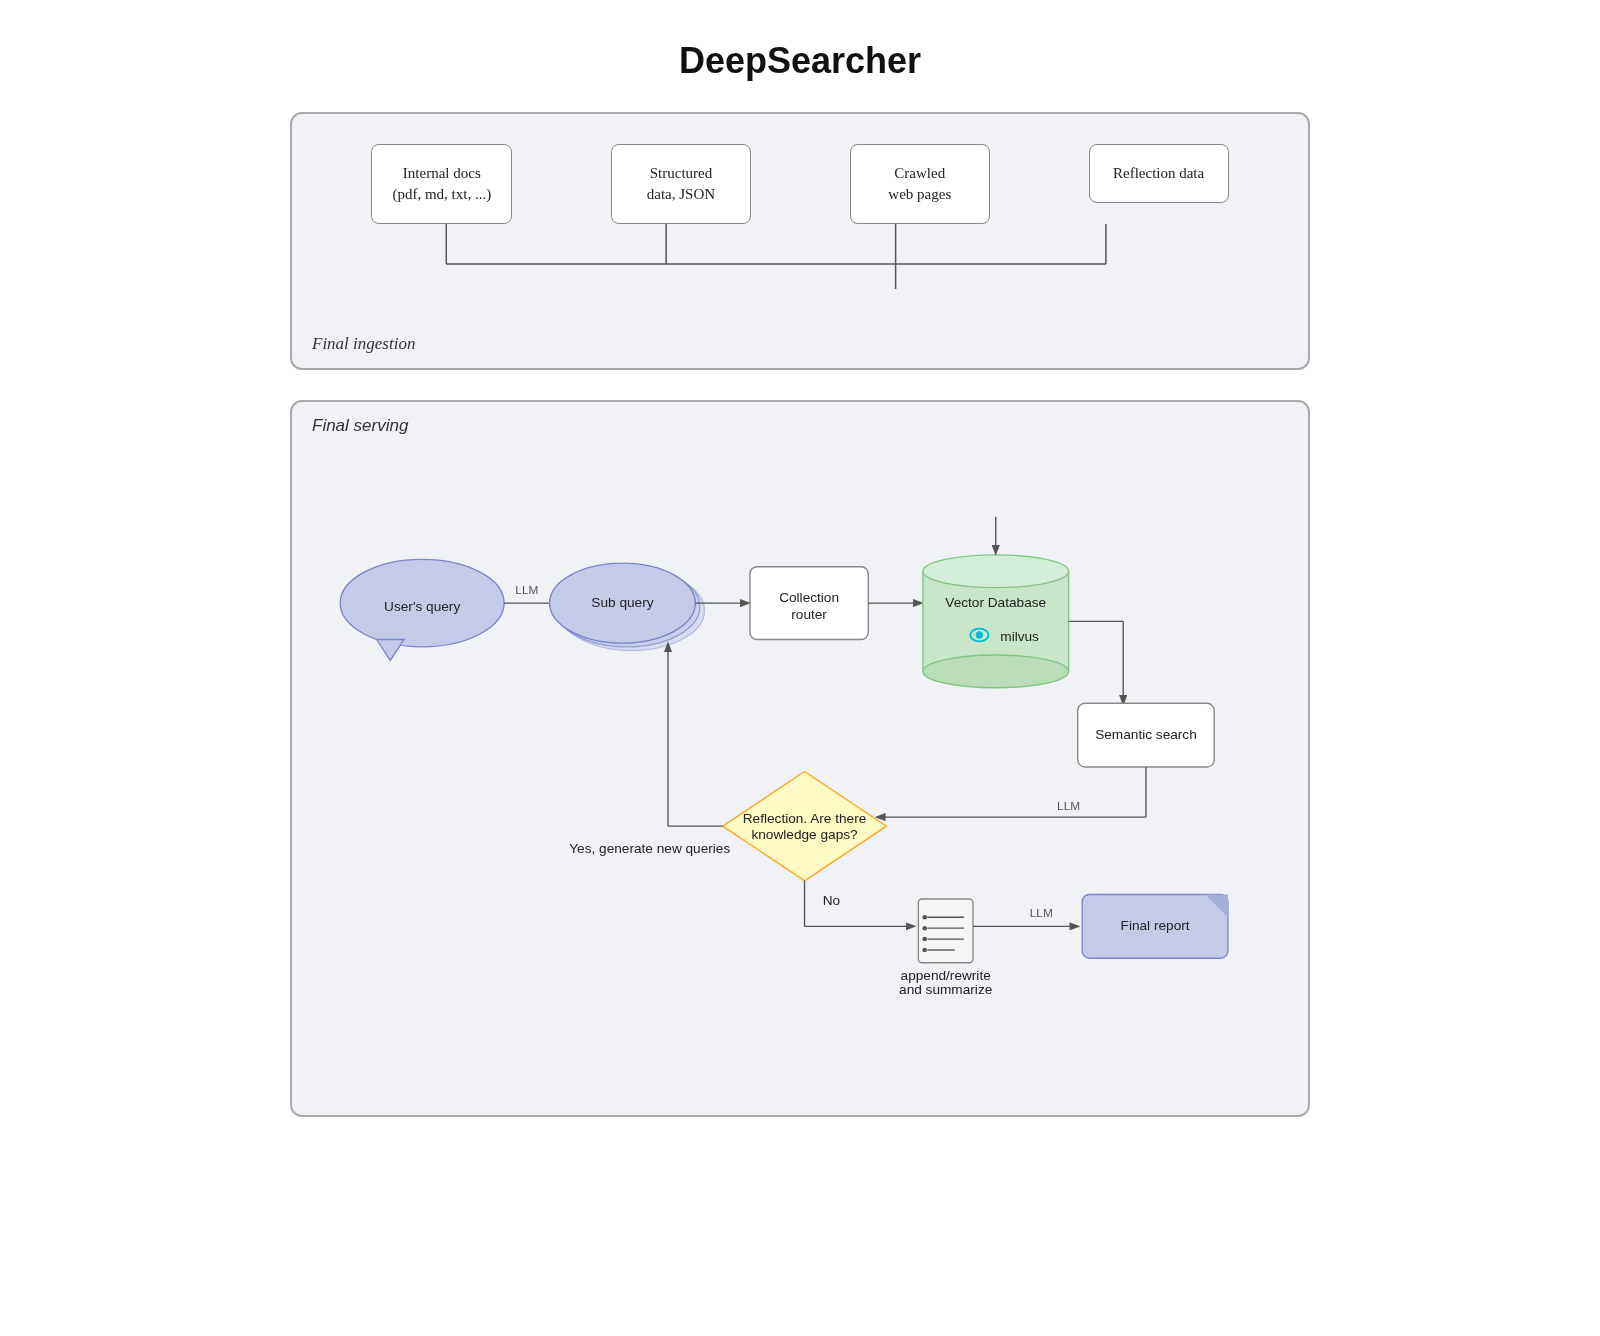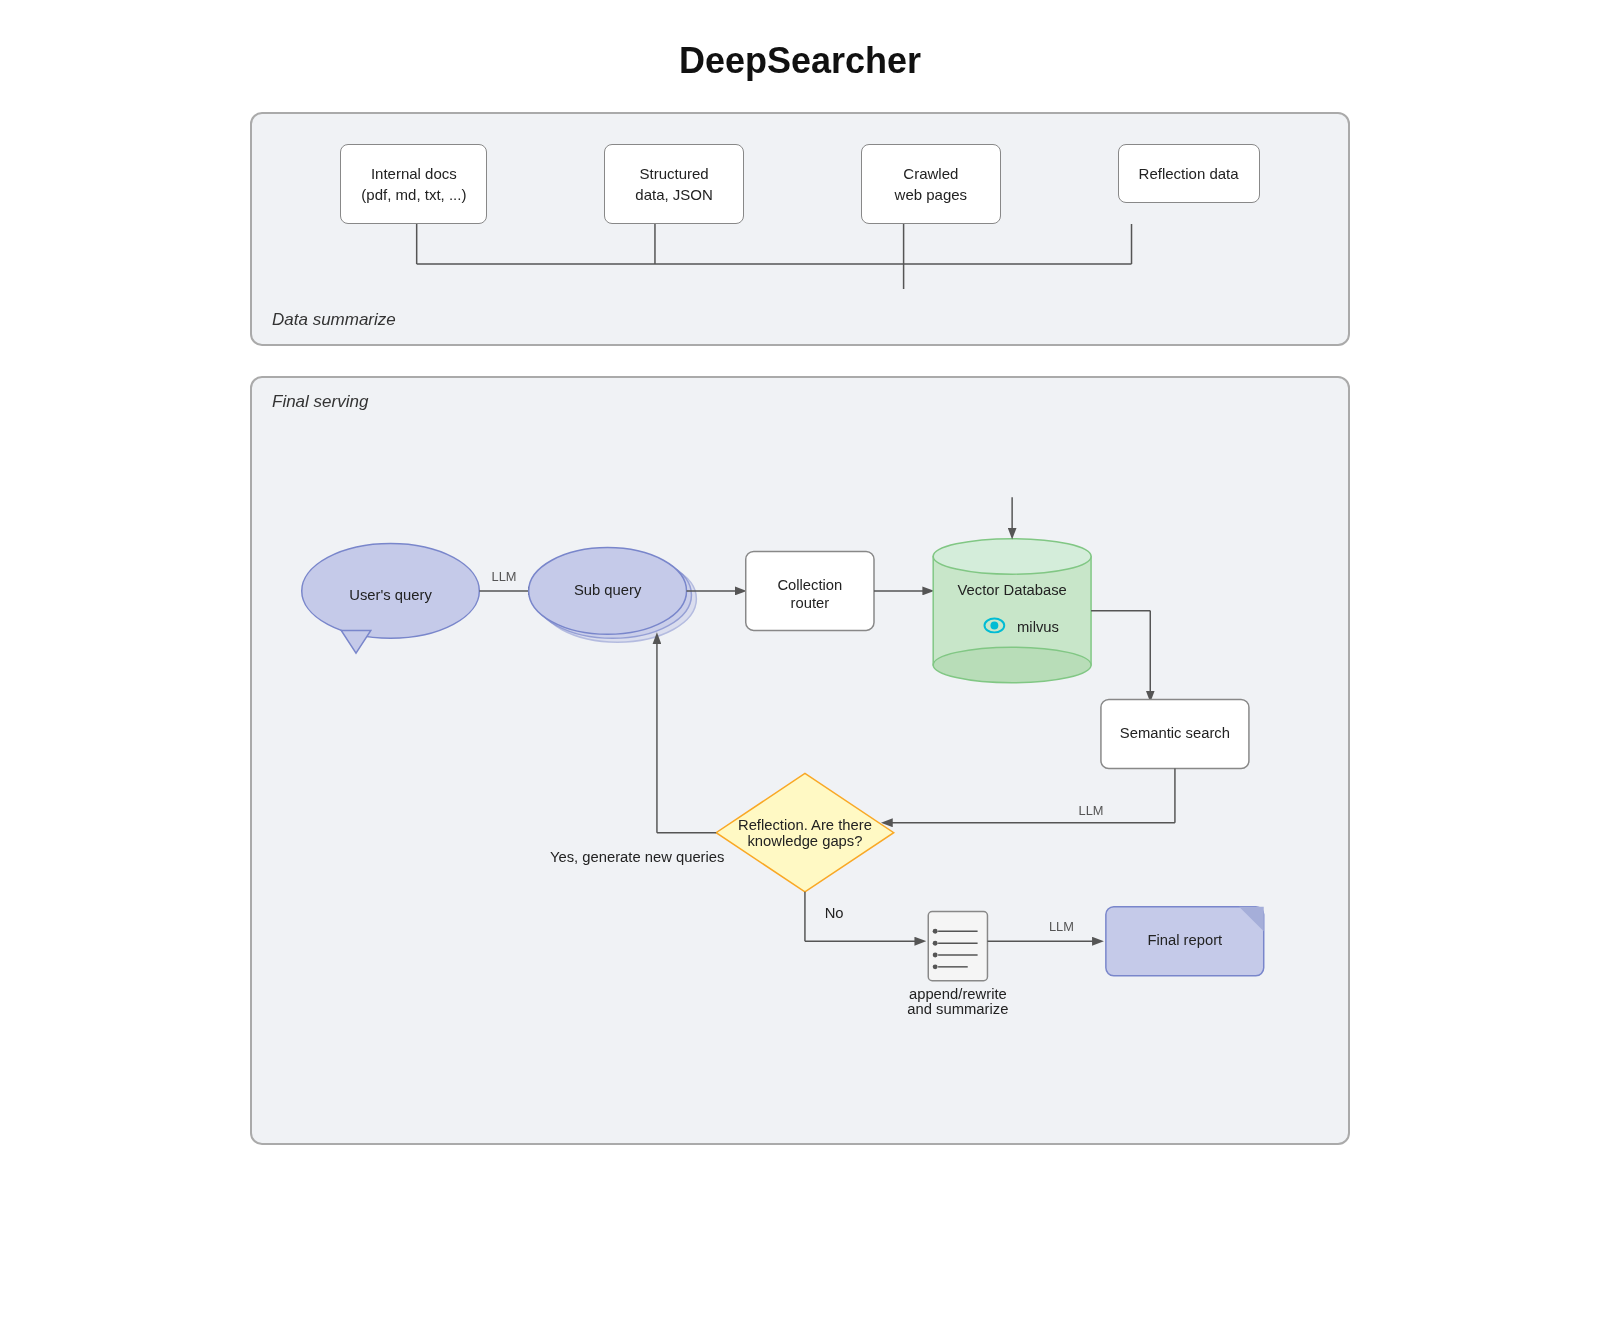--- a/index.html
+++ b/index.html
@@ -6,38 +6,39 @@
     body {
       background: #ffffff;
       font-family: -apple-system, BlinkMacSystemFont, 'Segoe UI', Arial, sans-serif;
       display: flex;
       justify-content: center;
       align-items: flex-start;
       min-height: 1336px;
       padding: 20px;
     }
     .main-container {
-      width: 1100px;
+      width: 1020px;
       padding: 20px 0;
     }
     .page-title {
       text-align: center;
       font-size: 36px;
       font-weight: bold;
       margin-bottom: 30px;
       color: #111;
     }
     
     .data-ingestion-box {
       border: 2px solid #aaa;
       border-radius: 12px;
       background: #f0f2f5;
-      padding: 30px 30px 50px 30px;
+      padding: 30px 30px 74px 30px;
       position: relative;
       margin-bottom: 30px;
+      font-family: Liberation Serif, serif;
     }
     .data-ingestion-label {
       position: absolute;
       bottom: 14px;
       left: 20px;
       font-style: italic;
       font-size: 17px;
       color: #333;
     }
     .ingestion-sources {
@@ -115,21 +116,21 @@
       <line x1="36%" y1="0" x2="36%" y2="40" stroke="#555" stroke-width="1.5"></line>
       <line x1="60%" y1="0" x2="60%" y2="40" stroke="#555" stroke-width="1.5"></line>
       <line x1="82%" y1="0" x2="82%" y2="40" stroke="#555" stroke-width="1.5"></line>
 
       <line x1="13%" y1="40" x2="82%" y2="40" stroke="#555" stroke-width="1.5"></line>
 
       <line x1="60%" y1="40" x2="60%" y2="65" stroke="#555" stroke-width="1.5"></line>
 
       <polygon points="60%,68 calc(60% - 6),58 calc(60% + 6),58" fill="#555"></polygon>
     </svg>
-    <span class="data-ingestion-label">Data summarize</span>
+    <span class="data-ingestion-label">Final ingestion</span>
   </div>
 
   <div class="online-serving-box">
     <span class="online-serving-label">Final serving</span>
 
     
     <svg viewBox="0 0 1050 680" width="100%" style="margin-top:30px;">
 
       <ellipse cx="110" cy="155" rx="90" ry="48" class="speech-bubble-user"></ellipse>
 

